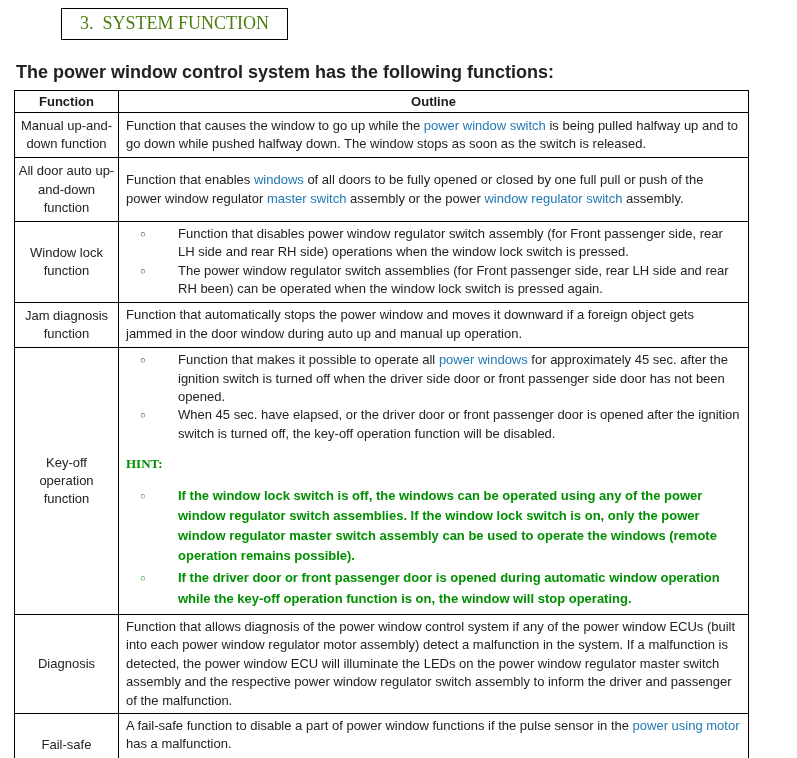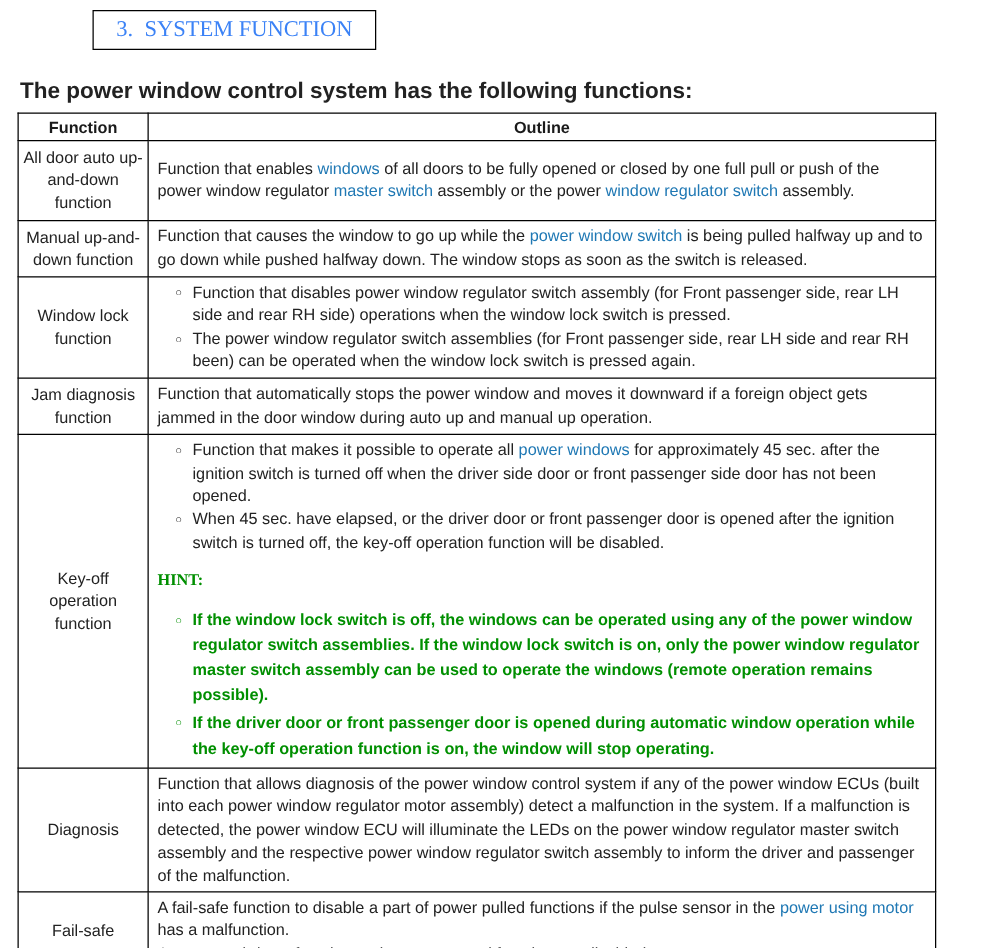--- a/index.html
+++ b/index.html
@@ -6,27 +6,27 @@
   html, body { margin: 0; padding: 0; background: #ffffff; }
   body {
     width: 797px;
     font-family: "Liberation Sans", "DejaVu Sans", sans-serif;
     color: #1a1a1a;
   }
   .page { padding: 8px 14px 20px 14px; }
 
   .title-box {
     display: inline-block;
-    margin-left: 60px;
+    margin-left: 47px;
     margin-top: 0;
     border: 1px solid #000;
     padding: 4px 18px 5px 18px;
     font-family: "Liberation Serif", "DejaVu Serif", serif;
     font-size: 18px;
-    color: #3b82f6;
+    color: #4d7c0f;
     white-space: pre;
   }
 
   .intro {
     font-weight: bold;
     font-size: 18px;
     color: #222;
     margin: 22px 0 7px 2px;
   }
 
@@ -76,21 +76,21 @@
     align-items: flex-start;
     padding-left: 6px;
   }
   .bullet-marker {
     flex: 0 0 22px;
     width: 22px;
     text-align: center;
     font-size: 9px;
     line-height: 18px;
   }
-  .bullet-text { flex: 1 1 auto; }
+  .bullet-text { flex: 1 1 auto; margin-left: 24px; }
   .hint-item {
     color: #008f00;
     font-weight: bold;
     line-height: 1.55;
     margin-bottom: 2px;
   }
   .hint-item .bullet-marker { line-height: 20px; }
 </style>
 </head>
 <body>
@@ -103,29 +103,29 @@
 
   <table class="func-table">
     <thead>
       <tr>
         <th class="col-function">Function</th>
         <th class="col-outline">Outline</th>
       </tr>
     </thead>
     <tbody>
         <tr>
+          <td class="func-cell">Manual up-and-down function</td>
+          <td class="outline-cell">
+            <div class="para"><span>Function that causes the window to go up while the </span><span class="doc-link">power window switch</span><span> is being pulled halfway up and to go down while pushed halfway down. The window stops as soon as the switch is released.</span></div>
+          </td>
+        </tr>
+        <tr>
           <td class="func-cell">All door auto up-and-down function</td>
           <td class="outline-cell">
             <div class="para"><span>Function that enables </span><span class="doc-link">windows</span><span> of all doors to be fully opened or closed by one full pull or push of the power window regulator </span><span class="doc-link">master switch</span><span> assembly or the power </span><span class="doc-link">window regulator switch</span><span> assembly.</span></div>
-          </td>
-        </tr>
-        <tr>
-          <td class="func-cell">Manual up-and-down function</td>
-          <td class="outline-cell">
-            <div class="para"><span>Function that causes the window to go up while the </span><span class="doc-link">power window switch</span><span> is being pulled halfway up and to go down while pushed halfway down. The window stops as soon as the switch is released.</span></div>
           </td>
         </tr>
         <tr>
           <td class="func-cell">Window lock function</td>
           <td class="outline-cell">
             <div class="bullet-list">
               <div class="bullet-item">
                 <span class="bullet-marker">○</span>
                 <span class="bullet-text"><span>Function that disables power window regulator switch assembly (for Front passenger side, rear LH side and rear RH side) operations when the window lock switch is pressed.</span></span>
               </div>
@@ -170,20 +170,20 @@
         </tr>
         <tr>
           <td class="func-cell">Diagnosis</td>
           <td class="outline-cell">
             <div class="para"><span>Function that allows diagnosis of the power window control system if any of the power window ECUs (built into each power window regulator motor assembly) detect a malfunction in the system. If a malfunction is detected, the power window ECU will illuminate the LEDs on the power window regulator master switch assembly and the respective power window regulator switch assembly to inform the driver and passenger of the malfunction.</span></div>
           </td>
         </tr>
         <tr>
           <td class="func-cell">Fail-safe</td>
           <td class="outline-cell">
-            <div class="para"><span>A fail-safe function to disable a part of power pulled functions if the pulse sensor in the </span><span class="doc-link">power using motor</span><span> has a malfunction.</span></div>
+            <div class="para"><span>A fail-safe function to disable a part of power window functions if the pulse sensor in the </span><span class="doc-link">power using motor</span><span> has a malfunction.</span></div>
             <div class="para"><span>Auto up-and-down function and remote control function are disabled.</span></div>
           </td>
         </tr>
       </tbody>
   </table>
 
 </div>
 
 </body></html>

